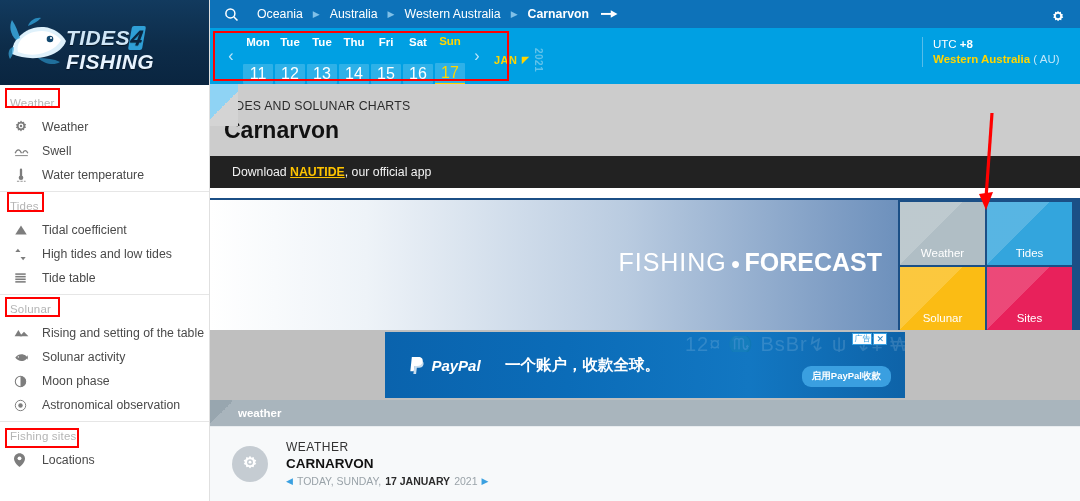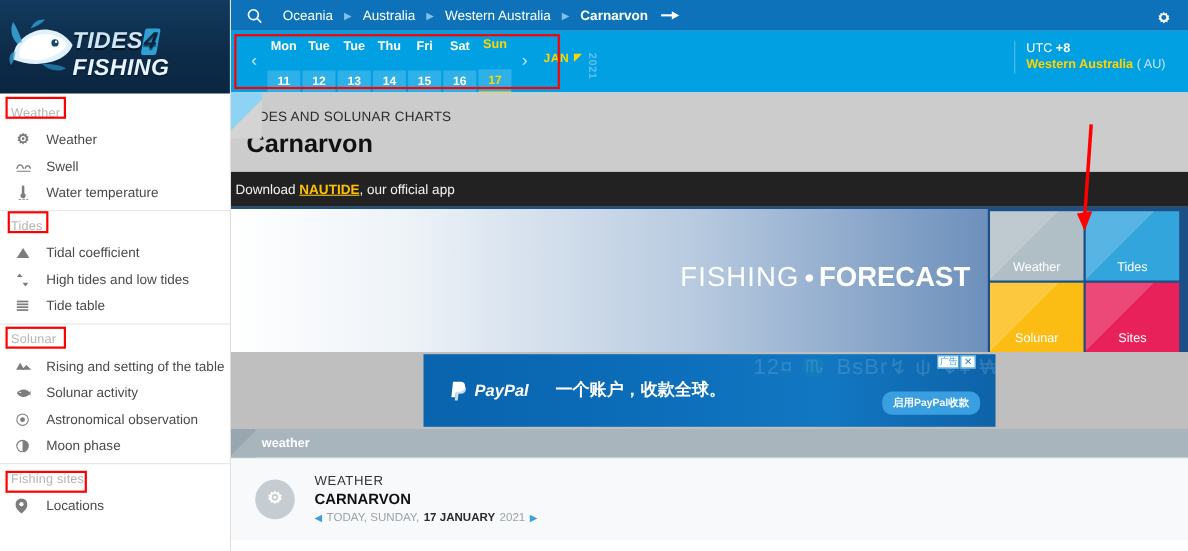--- a/index.html
+++ b/index.html
@@ -94,28 +94,28 @@
     color: #bfe6fa; font-size: 16px; cursor: pointer; height: 56px;
   }
   .day {
     width: 30px; margin: 0 1px; text-align: center; cursor: pointer;
     padding-top: 6px;
   }
   .day .dn {
     font-size: 11.5px; color: #ffffff; font-weight: bold; line-height: 14px;
   }
   .day .dd {
-    font-size: 11px; color: #ffffff; font-weight: bold; line-height: 20px;
+    font-size: 16px; color: #ffffff; font-weight: normal; line-height: 20px;
     background: rgba(255,255,255,.18); border-radius: 1px; margin-top: 15px;
   }
   .day.sel .dn, .day.sel .dd { color: #ffd500; }
   .day.sel .dd { background: rgba(255,255,255,.18); border-bottom: 2px solid #ffd500; }
 
   .month-box {
-    display:flex; align-items: flex-start; padding-top: 7px; margin-left: 6px;
+    display:flex; align-items: center; padding-top: 7px; margin-left: 6px;
   }
   .mon-lbl { font-size: 11px; font-weight: bold; color: #ffd500; letter-spacing: .5px; }
   .mon-flag { margin-left: 3px; margin-top: 1px; }
   .yr-lbl {
     font-size: 10px; color: #5fc2ea; font-weight: bold;
     writing-mode: vertical-rl; margin-left: 3px; margin-top: 1px; letter-spacing: .5px;
   }
 
   .tzblock {
     position: absolute; left: 712px; top: 9px; padding-left: 10px;
@@ -135,30 +135,31 @@
     background: linear-gradient(135deg, #8fd3f4 0%, #8fd3f4 50%, #d4d4d4 50%, #d4d4d4 100%);
   }
   .tb-sub {
     font-size: 12.3px; color: #2b2b2b; padding-top: 15px; letter-spacing: .2px;
   }
   .tb-title {
     font-size: 23px; font-weight: bold; color: #111; line-height: 30px; margin-top: 2px;
   }
   .downloadbar {
     height: 32px; background: #222222; display: flex; align-items: center;
-    padding-left: 4px;
+    padding-left: 22px;
   }
   .dl-txt { font-size: 12.3px; color: #f2f2f2; }
   .dl-txt a { color: #ffc400; font-weight: bold; text-decoration: underline; }
 
   
   .hero {
     height: 132px; position: relative; overflow: hidden;
     background: linear-gradient(90deg, #ffffff 0%, #eef3f8 18%, #b9cbe0 48%, #7e9dc4 72%, #3c6ca6 100%);
     border-top: 2px solid #1b4f86;
+    margin-top: 10px;
   }
   .hero-title {
     position: absolute; right: 198px; top: 48px;
     font-size: 25px; color: #ffffff; white-space: nowrap;
   }
   .hero-title .ht-thin { font-weight: normal; letter-spacing: 1px; }
   .hero-title .ht-dot { font-size: 16px; vertical-align: middle; padding: 0 4px; }
   .hero-title .ht-bold { font-weight: bold; }
   .hero-sub {
     position: absolute; right: 198px; top: 100px;
@@ -366,34 +367,34 @@
             <path d="M2 8 C6 2 14 1 19 5 C21 6.5 22 8 22 8 C22 8 21 9.5 19 11 C14 15 6 14 2 8 Z"></path>
             <path d="M22 8 L24 4 L24 12 Z" transform="translate(-2,0)"></path>
             <circle cx="7" cy="7" r="1.1" fill="#fff"></circle>
           </svg>
         </span>
         <span class="mi-label">Solunar activity</span>
       </div>
       <div class="menu-item">
         <span class="mi-ico">
           <svg width="13" height="13" viewBox="0 0 20 20">
+            <circle cx="10" cy="10" r="8" fill="none" stroke="#7d7d7d" stroke-width="1.6"></circle>
+            <path d="M10 2 A8 8 0 0 1 10 18 Z" fill="#7d7d7d"></path>
+          </svg>
+        </span>
+        <span class="mi-label">Moon phase</span>
+      </div>
+      <div class="menu-item">
+        <span class="mi-ico">
+          <svg width="13" height="13" viewBox="0 0 20 20">
             <circle cx="10" cy="10" r="8" fill="none" stroke="#7d7d7d" stroke-width="1.5"></circle>
             <circle cx="10" cy="10" r="3.4" fill="#7d7d7d"></circle>
           </svg>
         </span>
         <span class="mi-label">Astronomical observation</span>
-      </div>
-      <div class="menu-item">
-        <span class="mi-ico">
-          <svg width="13" height="13" viewBox="0 0 20 20">
-            <circle cx="10" cy="10" r="8" fill="none" stroke="#7d7d7d" stroke-width="1.6"></circle>
-            <path d="M10 2 A8 8 0 0 1 10 18 Z" fill="#7d7d7d"></path>
-          </svg>
-        </span>
-        <span class="mi-label">Moon phase</span>
       </div>
 
       <div class="sep"></div>
 
       <div class="menu-head">
         <span class="menu-head-box">Fishing sites</span>
       </div>
       <div class="menu-item">
         <span class="mi-ico">
           <svg width="11" height="14" viewBox="0 0 16 20" fill="#7d7d7d">

